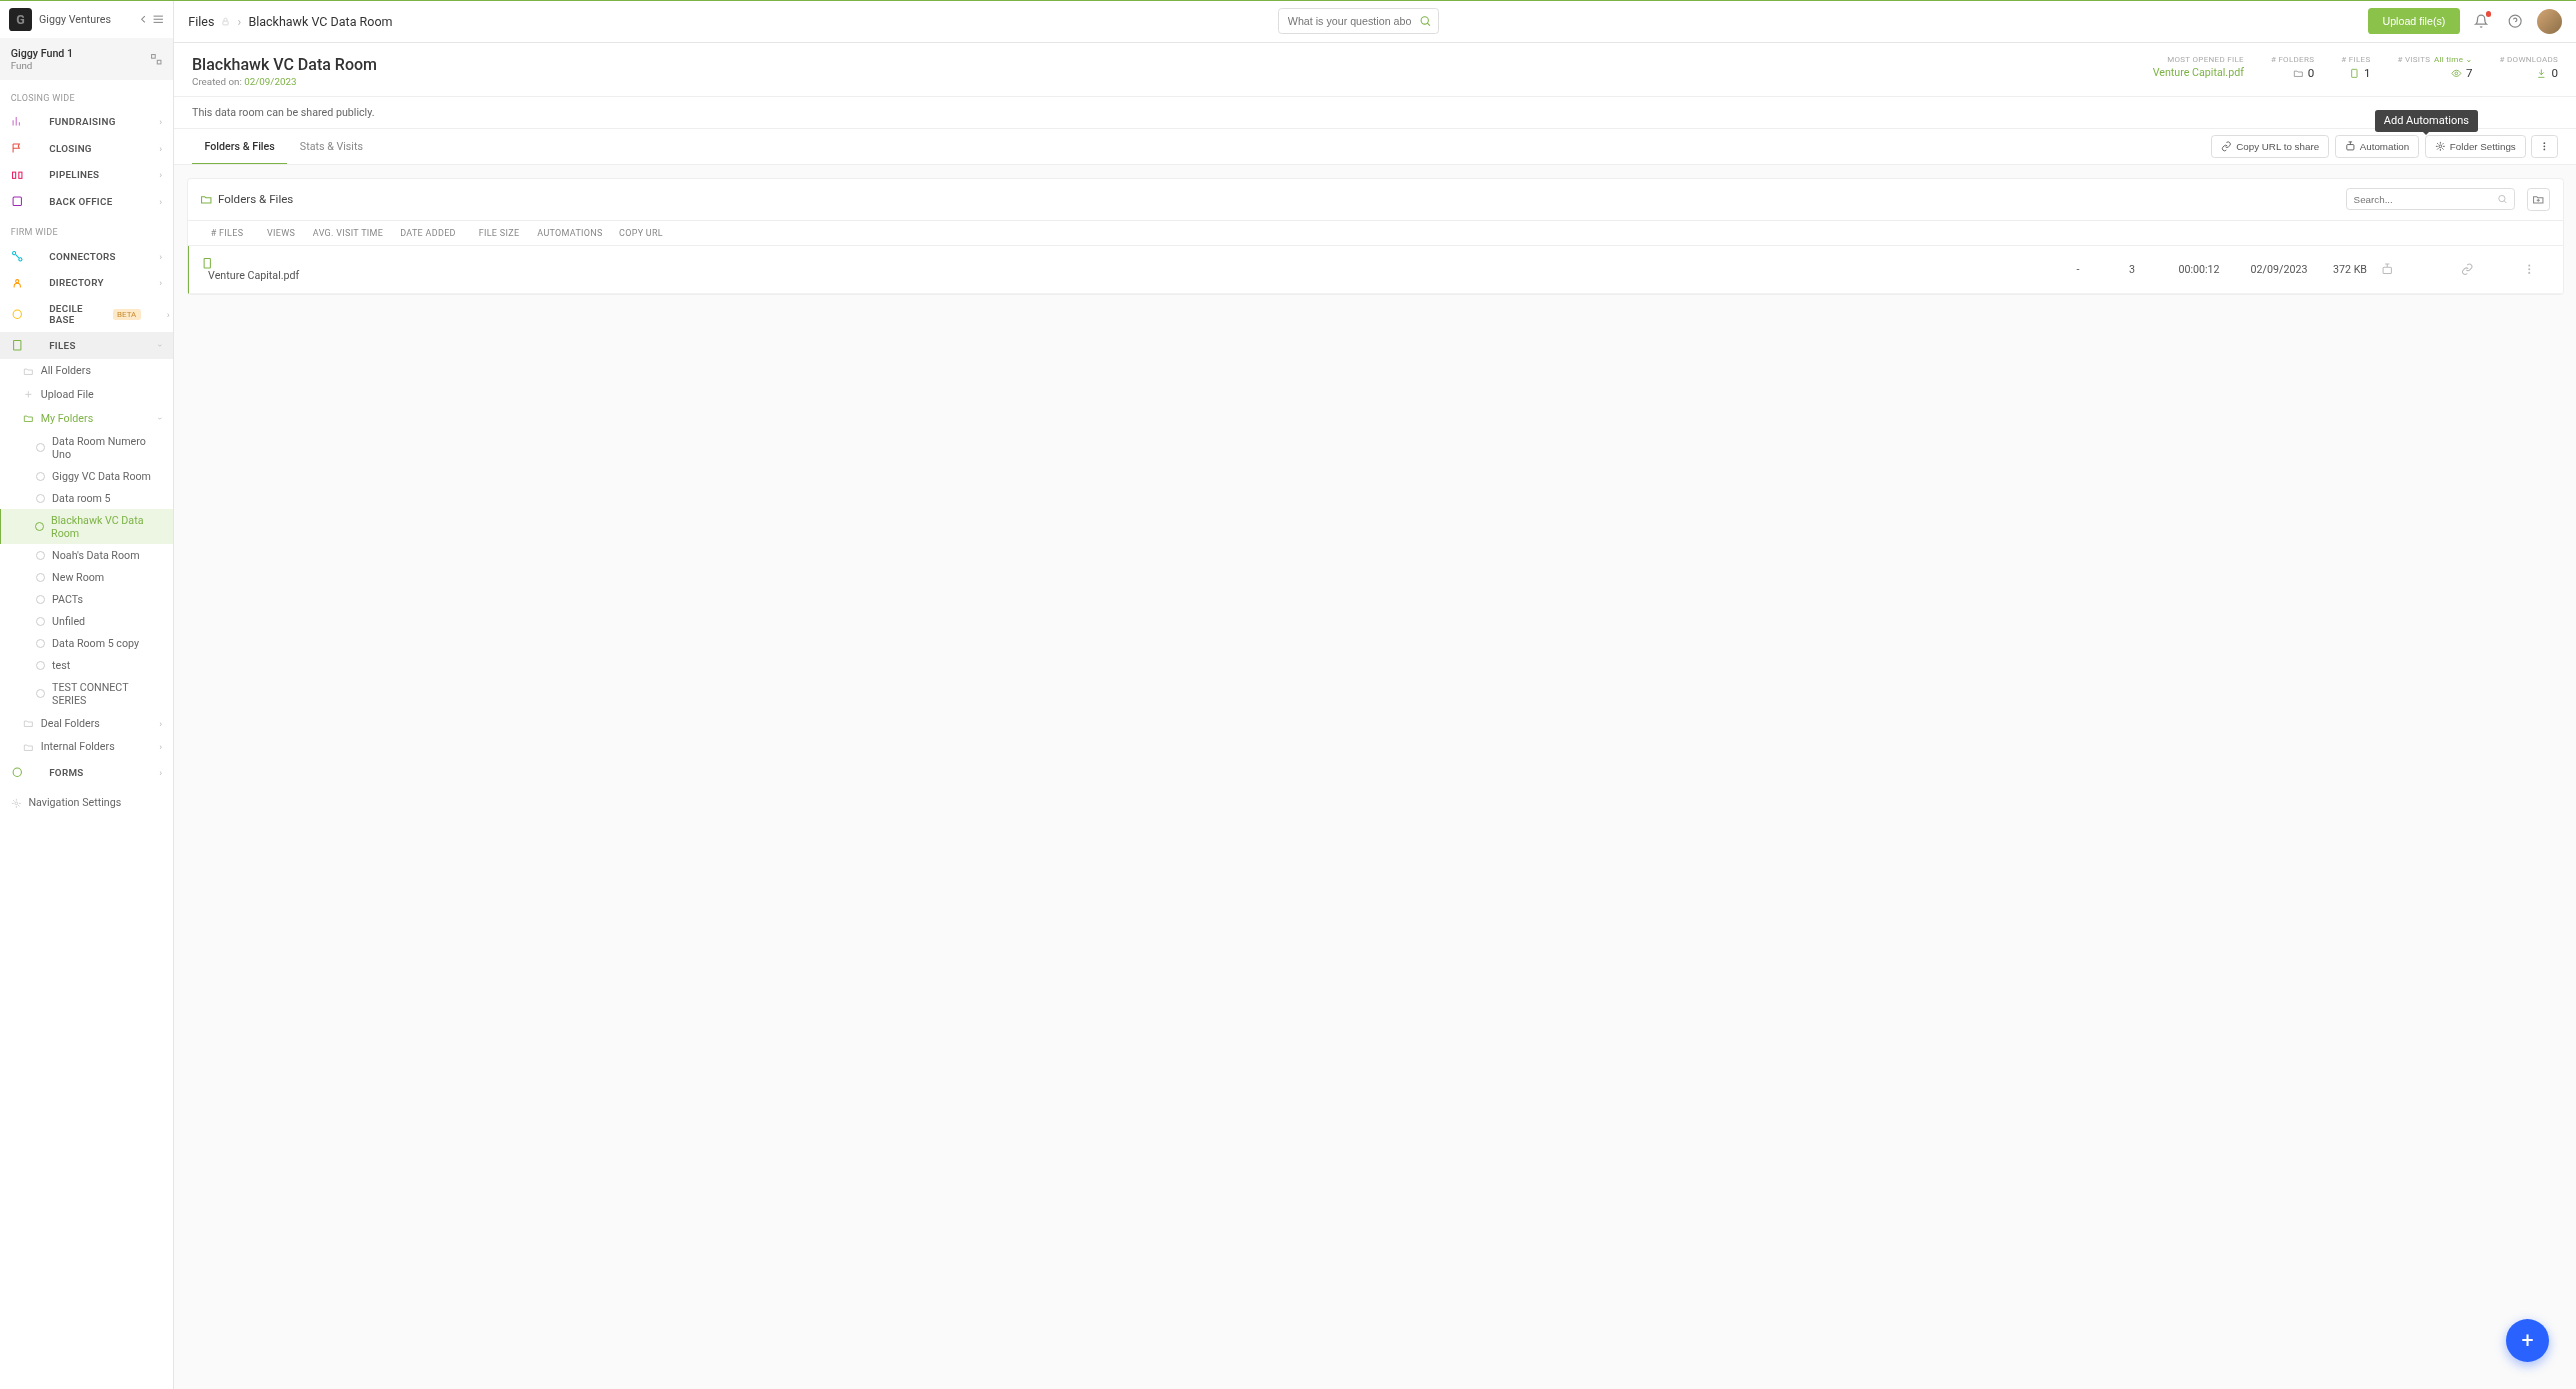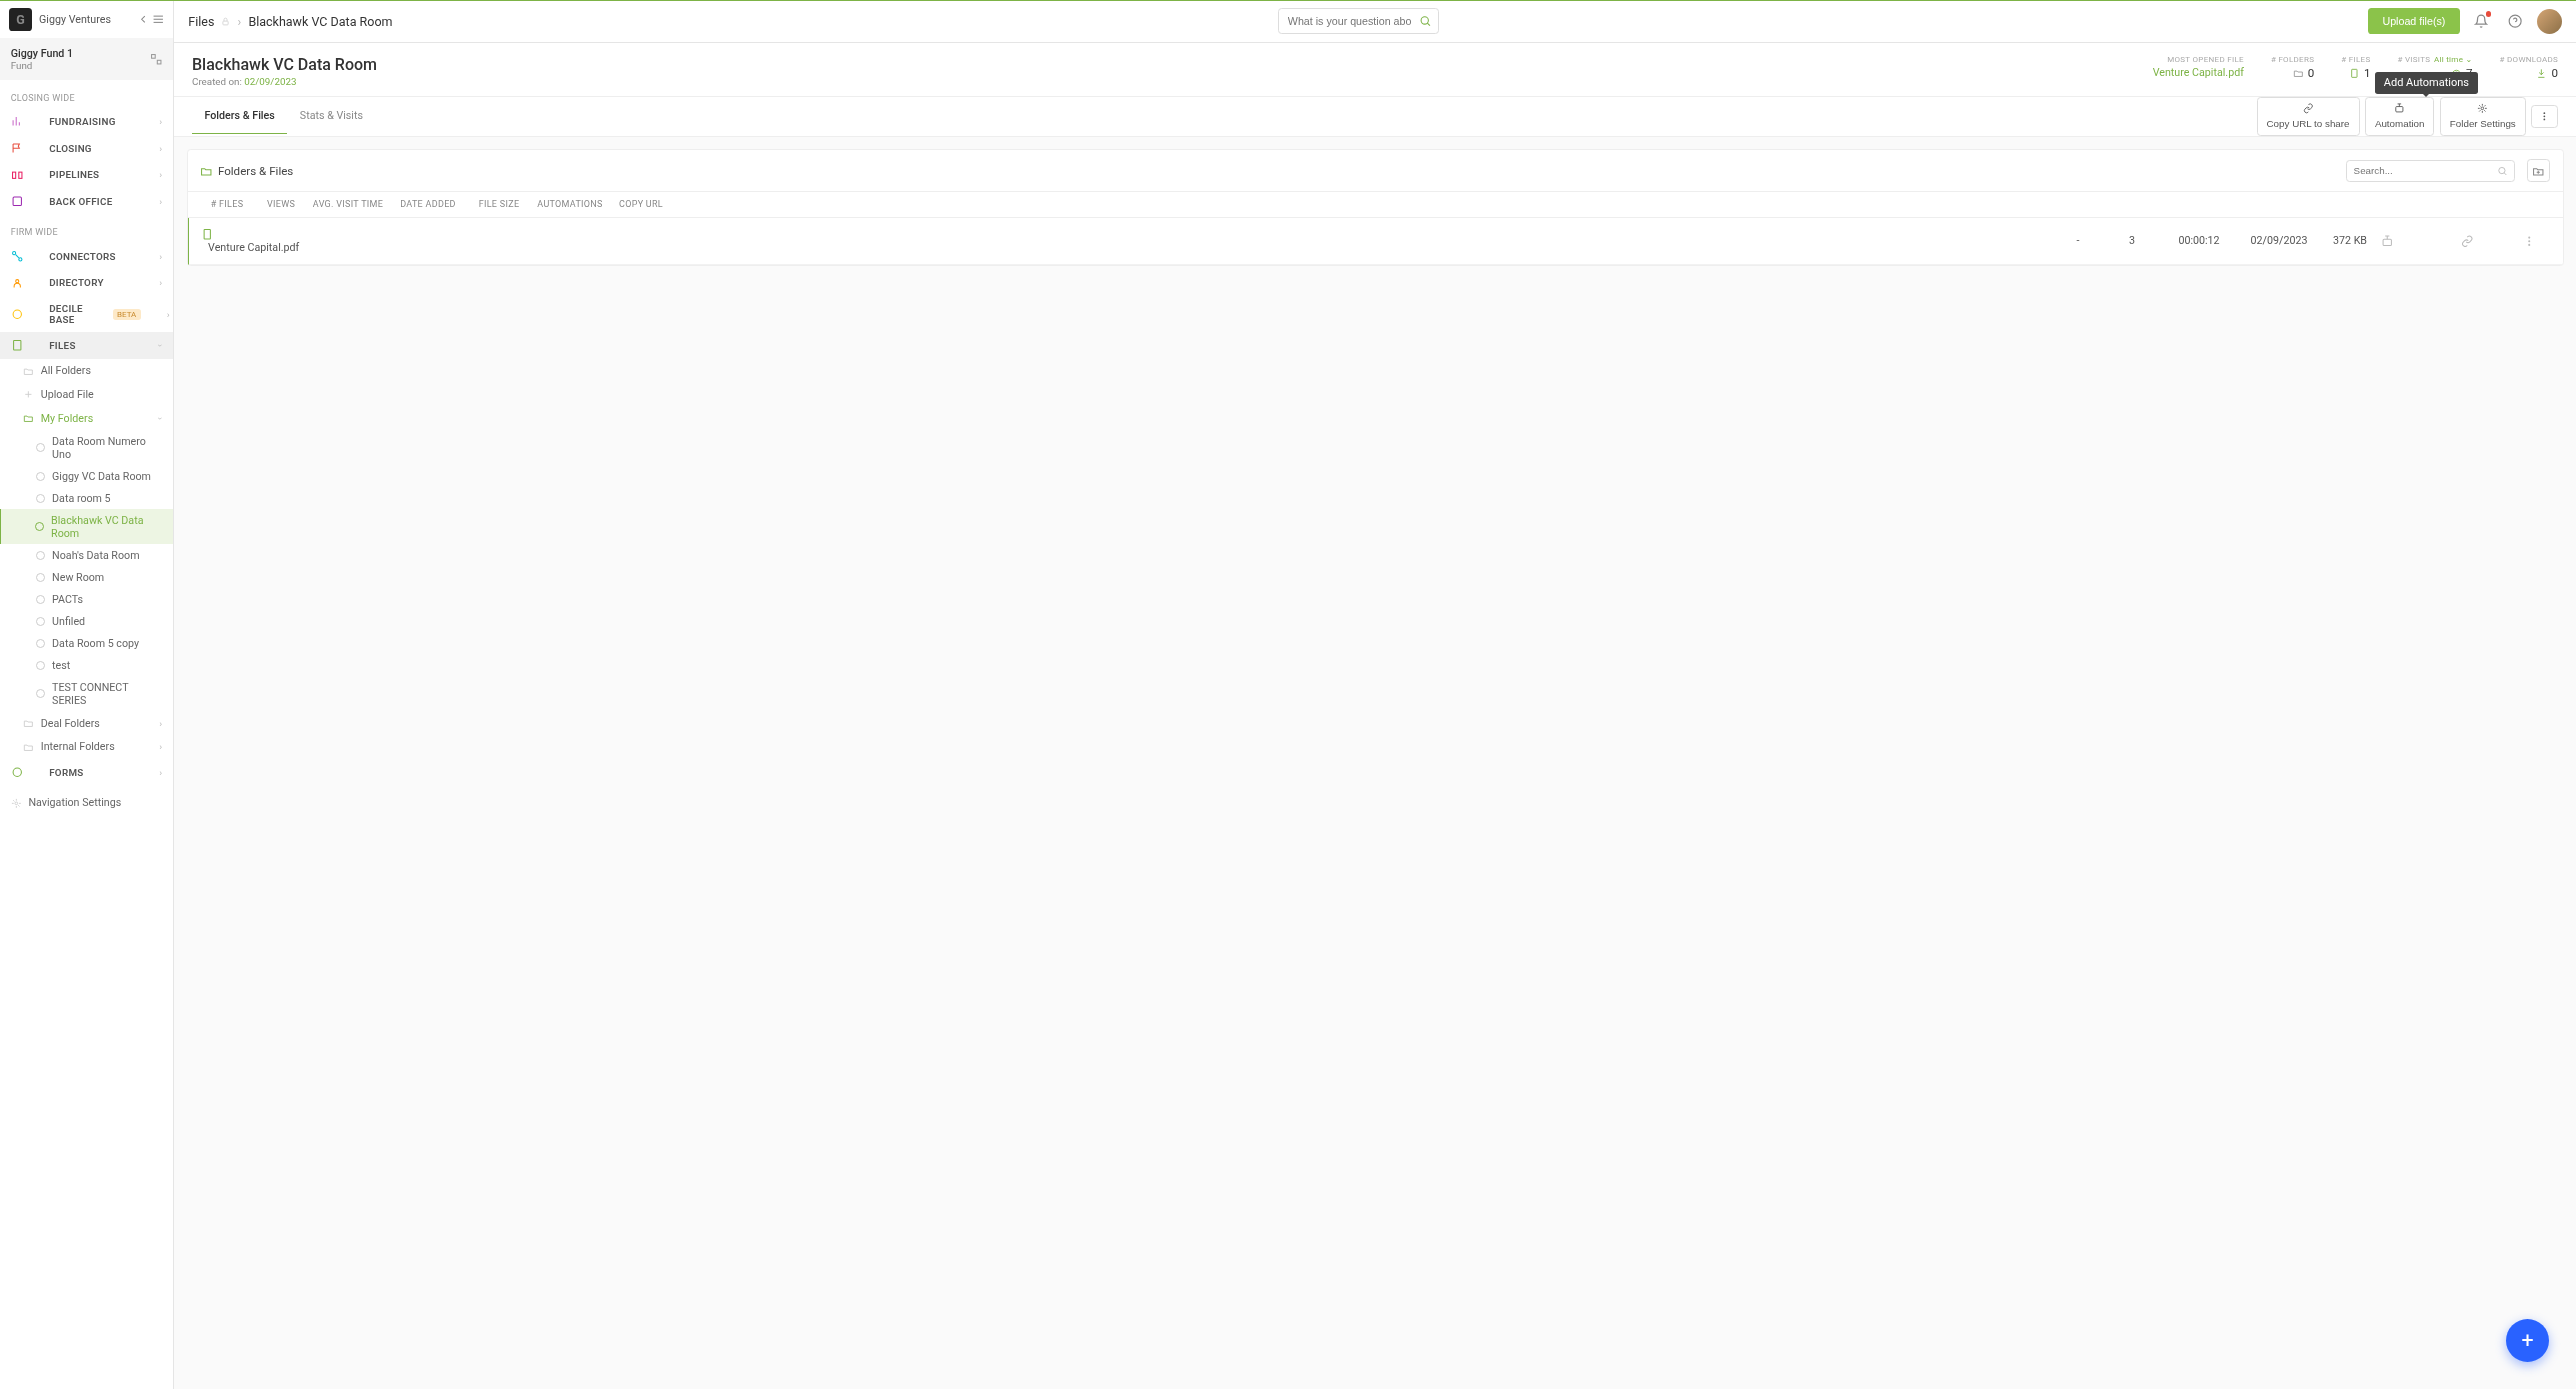--- a/index.html
+++ b/index.html
@@ -69,21 +69,21 @@
     .stat-link { color: #7db346; font-size: 10.7px; }
     .alltime { color: #7db346; font-size: 8px; }
     
     .share-note { padding: 9px 18px; font-size: 10.7px; color: #666; border-bottom: 0.9px solid #eee; }
     
     
     .tabs-row { display: flex; align-items: center; padding: 0 18px; border-bottom: 0.9px solid #eee; position: relative; }
     .tab { padding: 10.7px 12.5px; font-size: 10.7px; color: #888; cursor: pointer; border-bottom: 1.8px solid transparent; }
     .tab.active { color: #333; border-bottom-color: #7db346; font-weight: 500; }
     .tabs-actions { margin-left: auto; display: flex; gap: 5.4px; align-items: center; position: relative; }
-    .action-btn { display: flex; align-items: center; gap: 4.5px; padding: 5.4px 9px; border: 0.9px solid #ddd; border-radius: 3.6px; background: #fff; font-size: 9.8px; color: #555; cursor: pointer; flex-direction: column; }
+    .action-btn { display: flex; align-items: center; gap: 4.5px; padding: 5.4px 9px; border: 0.9px solid #ddd; border-radius: 3.6px; background: #fff; font-size: 9.8px; color: #555; cursor: pointer; }
     .more-btn { padding: 5.4px 7.1px; }
     .tooltip { position: absolute; top: -25px; right: 80px; background: #444; color: #fff; padding: 4.5px 9px; border-radius: 2.7px; font-size: 11px; white-space: nowrap; }
     .tooltip::after { content: ''; position: absolute; bottom: -3.6px; left: 50%; transform: translateX(-50%); border: 3.6px solid transparent; border-top-color: #444; border-bottom: none; }
     
     
     .content { flex: 1; padding: 12.5px; background: #fafafa; overflow: auto; }
     .content-panel { background: #fff; border: 0.9px solid #eee; border-radius: 3.6px; }
     .panel-header { display: flex; align-items: center; padding: 9px 12.5px; gap: 7.1px; }
     .panel-title { font-size: 11.6px; color: #444; flex: 1; display: flex; align-items: center; gap: 5.4px; }
     .panel-search { position: relative; }
@@ -456,20 +456,21 @@
                 <svg width="10.7" height="10.7" viewBox="0 0 24 24" fill="none" stroke="currentColor" stroke-width="2">
                   <path d="M12 3v12M7 10l5 5 5-5M5 21h14"></path>
                 </svg>
               </span>
             <span>0</span>
           </div>
         </div>
       </div>
     </div>
 
+    <div class="share-note">This data room can be shared publicly.</div>
 
     <div class="tabs-row">
       <div class="tab active">Folders &amp; Files</div>
       <div class="tab">Stats &amp; Visits</div>
 
       <div class="tabs-actions">
         <div class="tooltip">Add Automations</div>
         <button class="action-btn">
           <span>
               <svg width="10.7" height="10.7" viewBox="0 0 24 24" fill="none" stroke="currentColor" stroke-width="2">

